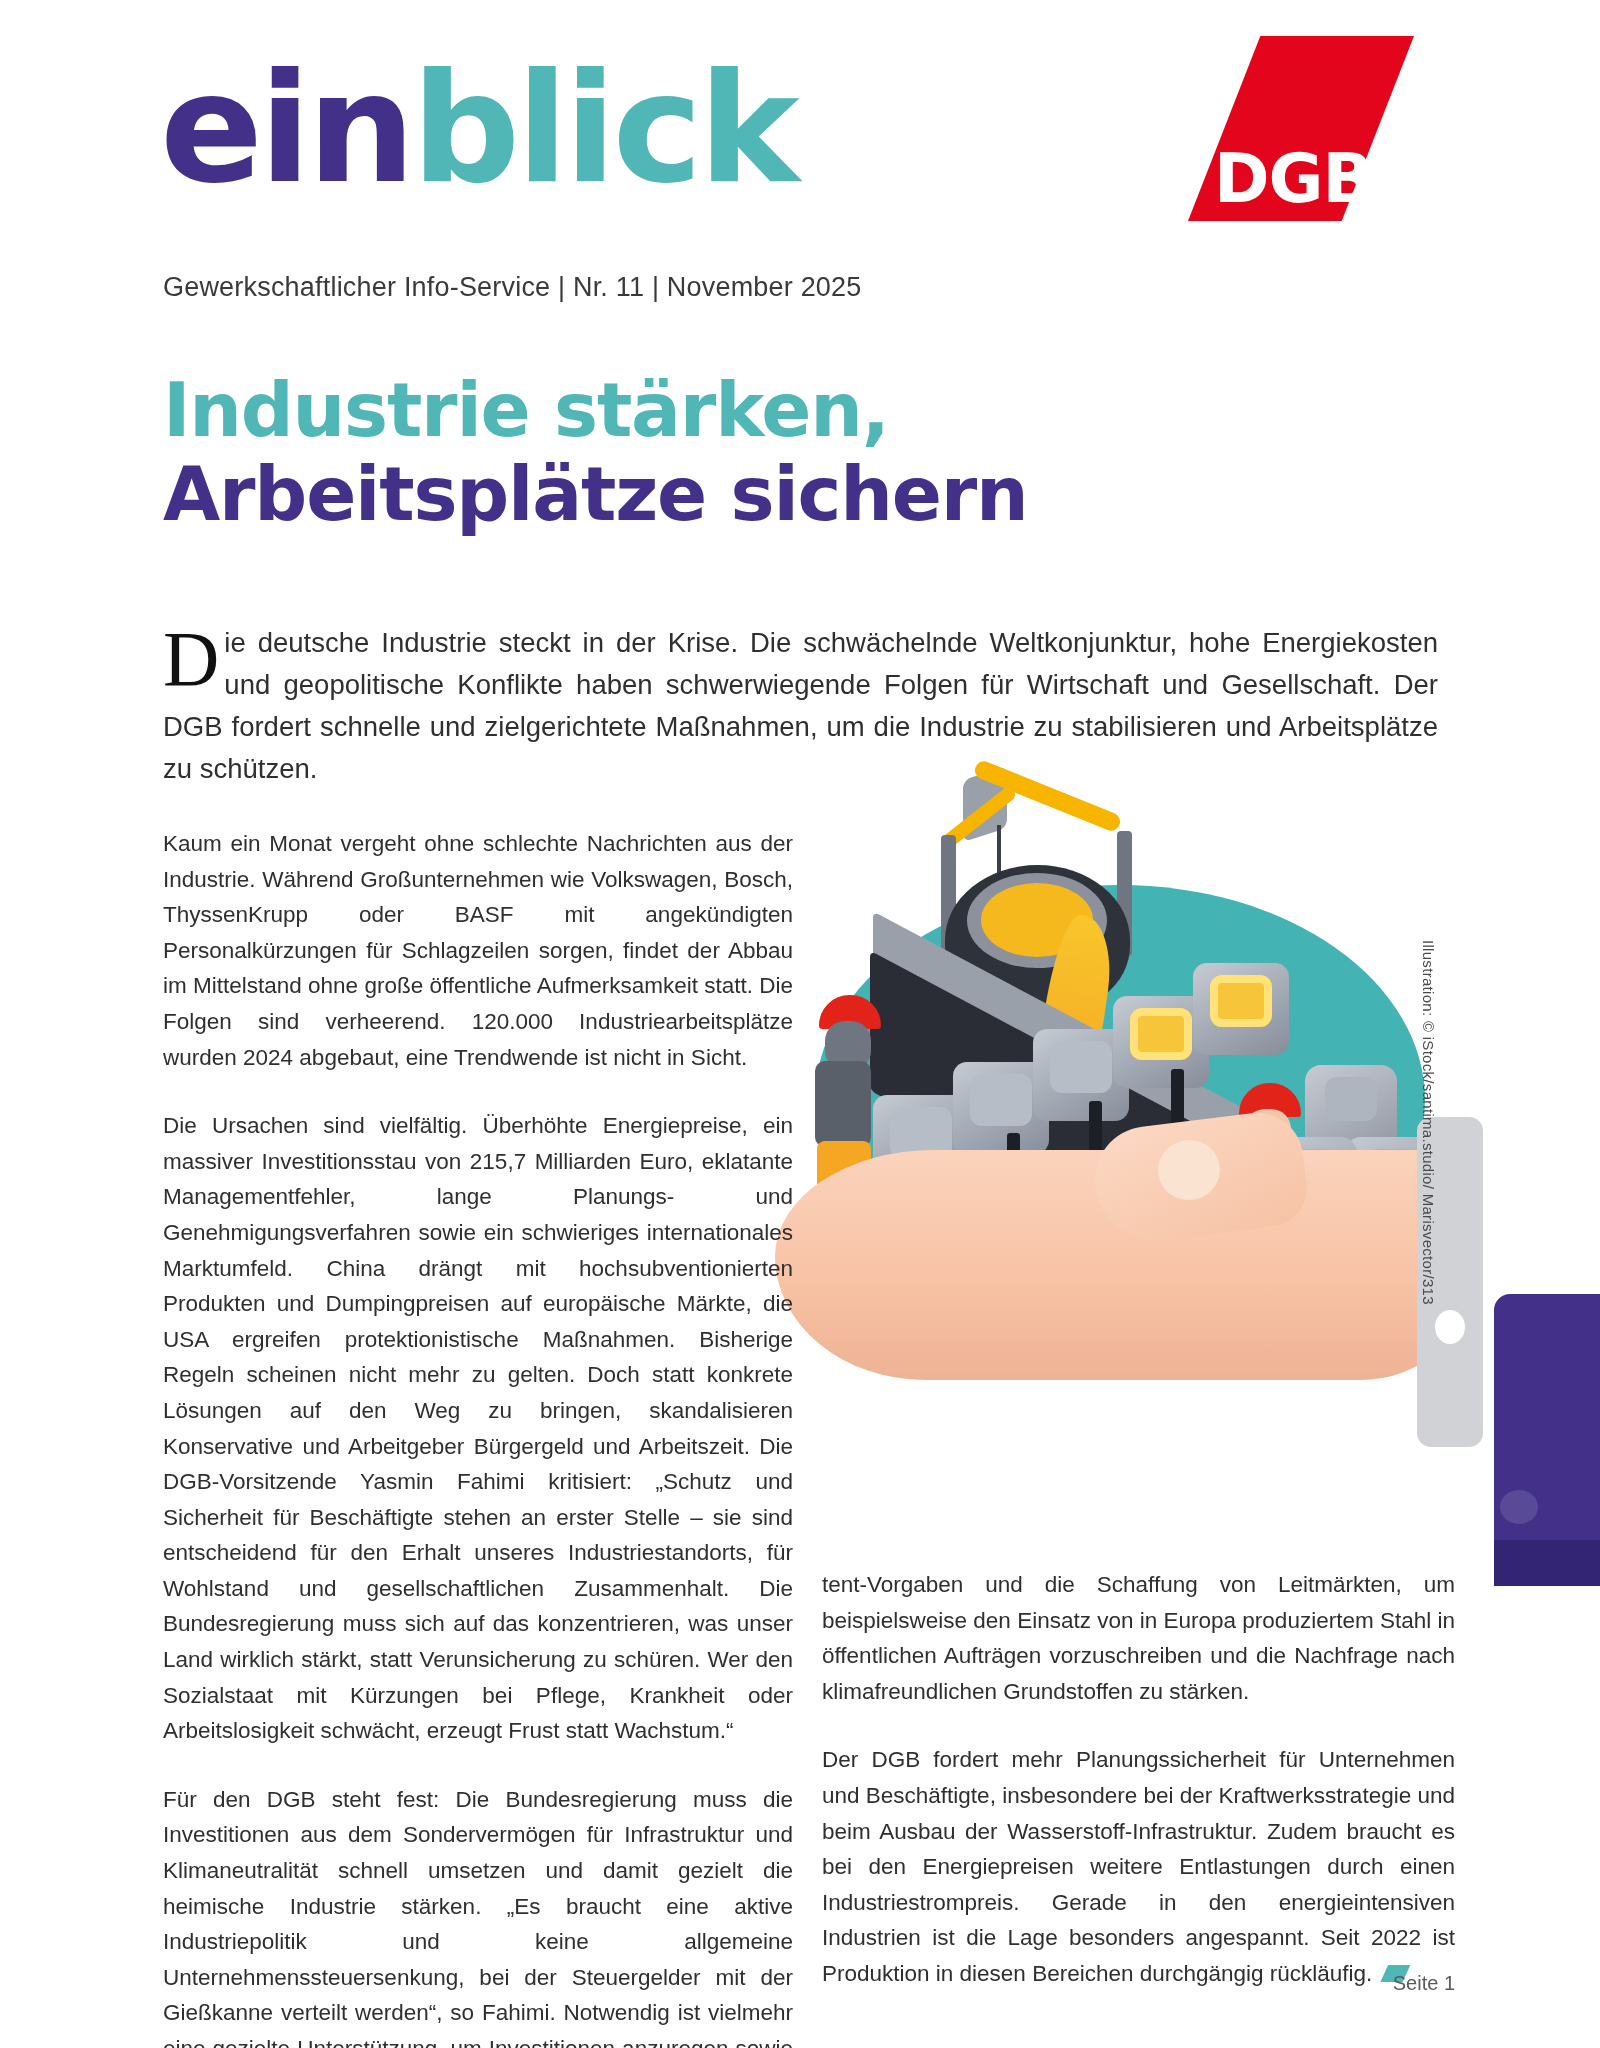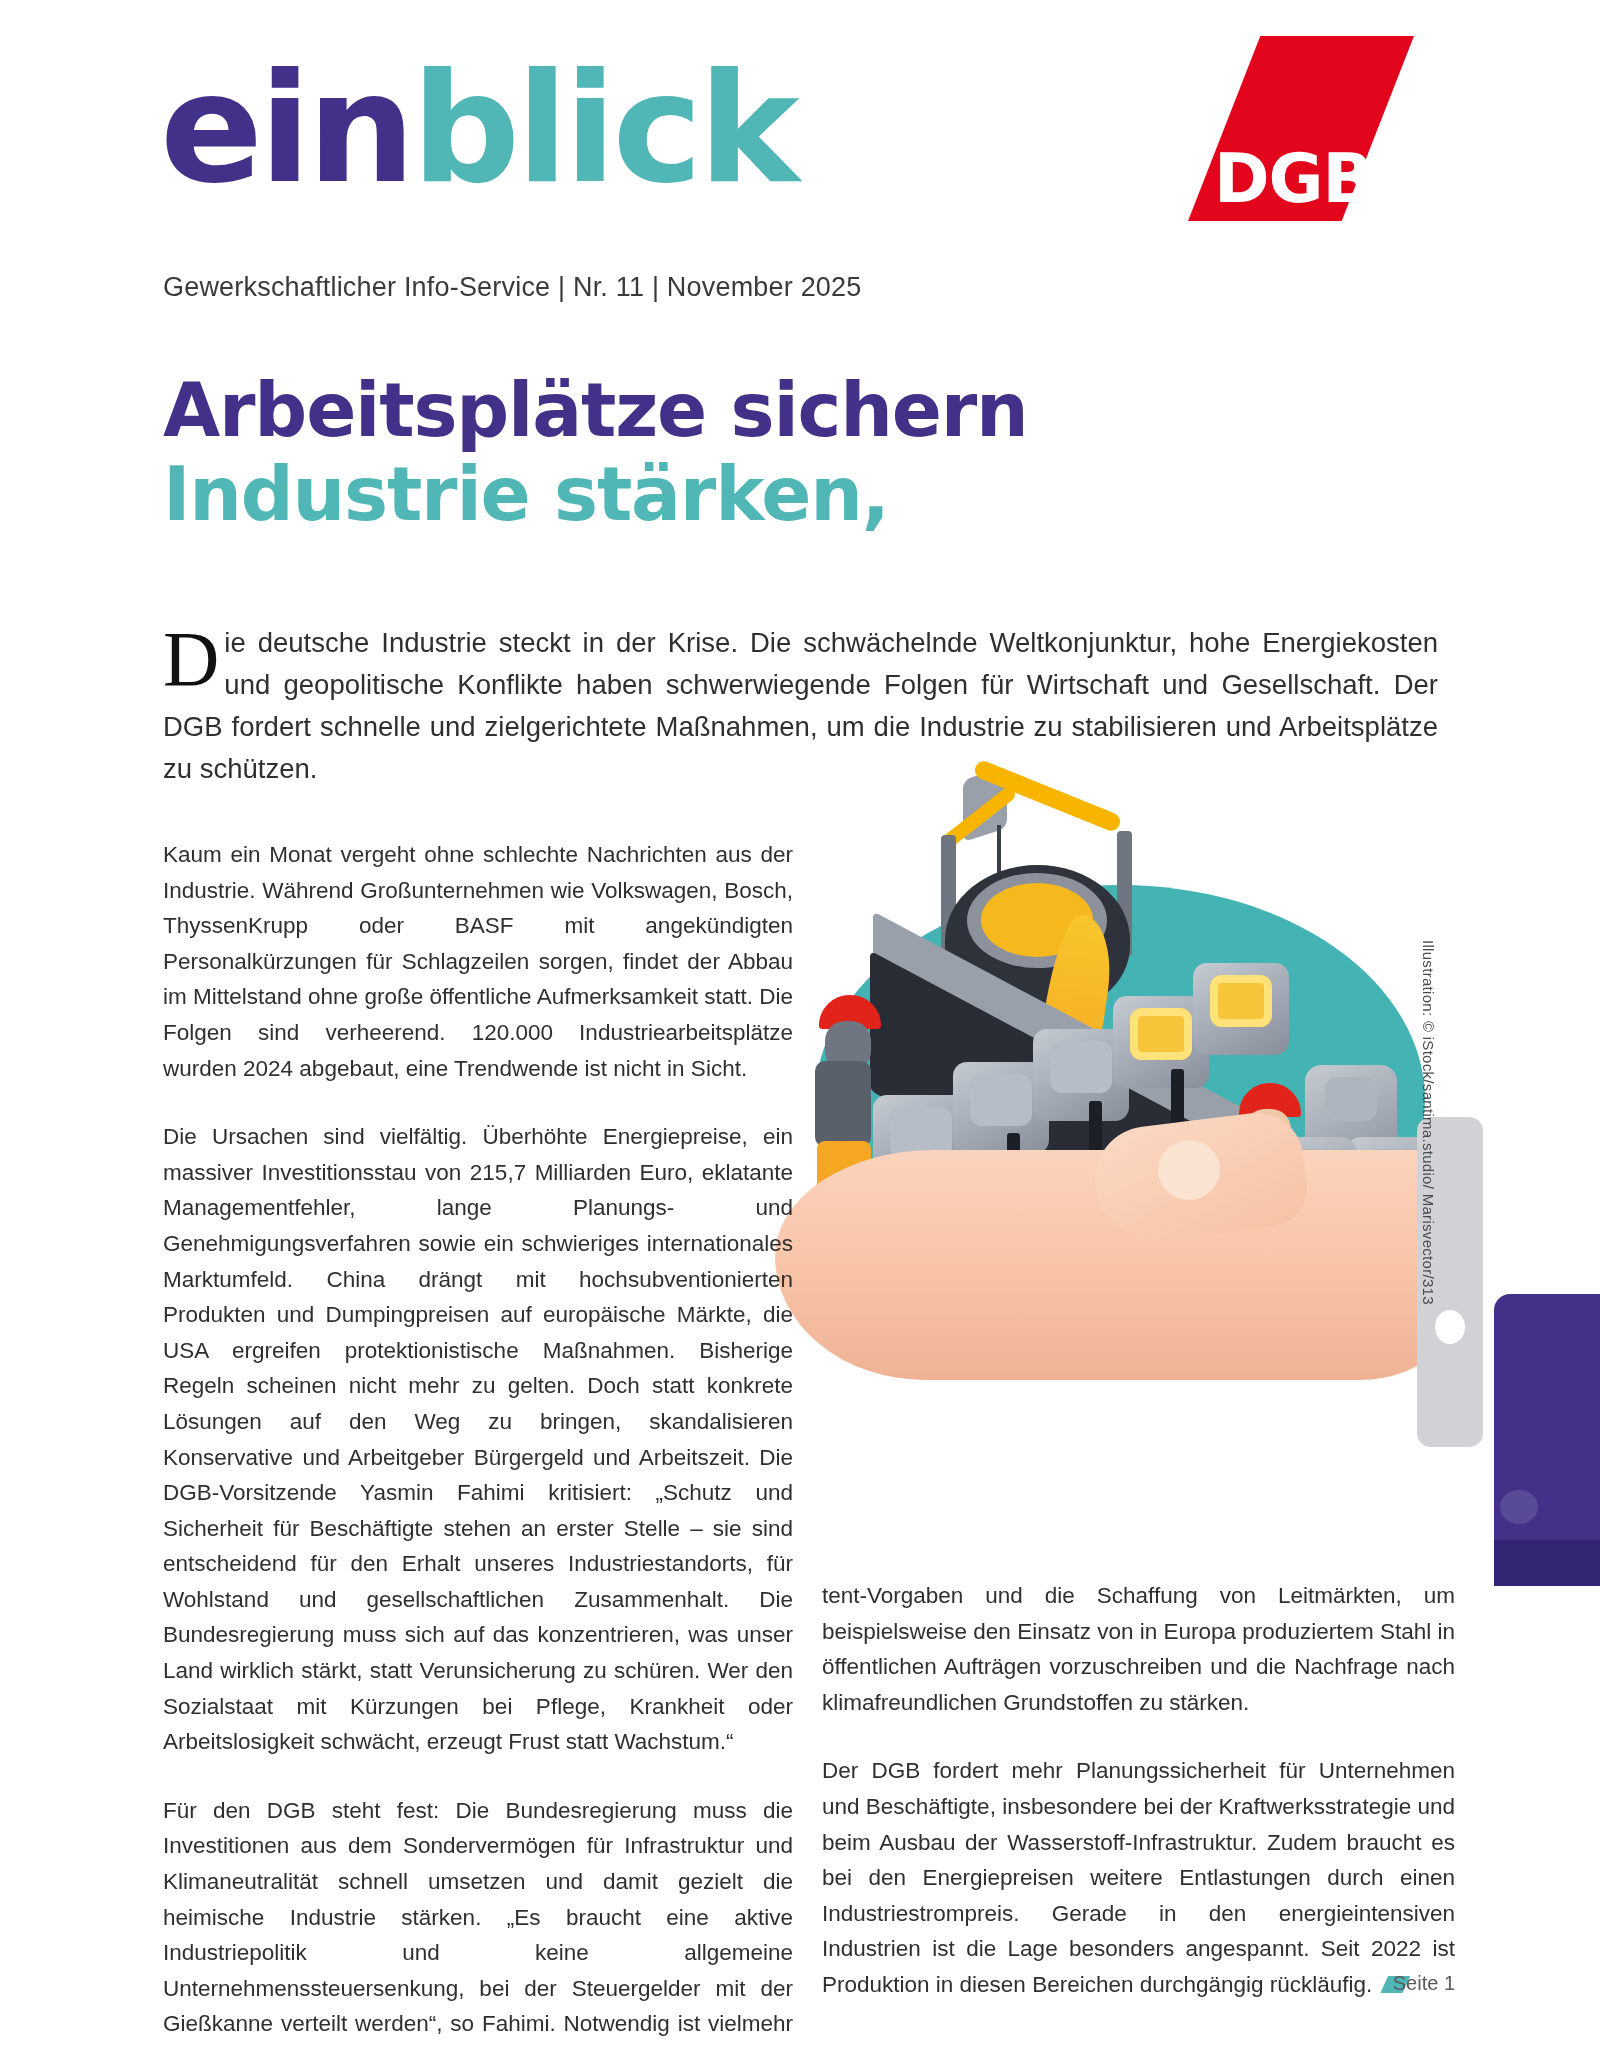--- a/index.html
+++ b/index.html
@@ -182,21 +182,21 @@
     background:rgba(255,255,255,.12);border-radius:50%;
   }
 
   
   .col{
     position:absolute;font-size:22.5px;line-height:35.6px;color:#2f2f2f;
     text-align:justify;
   }
   #col-left{left:163px;top:822px;width:630px;}
   #col-right{left:822px;top:1563px;width:633px;}
-  .col p{margin:15px 0 33px 0;}
+  .col p{margin:4px 0 33px 0;}
   .col p:last-child{margin-bottom:0;}
   .endmark{
     display:inline-block;width:30px;height:17px;margin-left:8px;
     background:#51B6B6;vertical-align:-1px;
     -webkit-clip-path:polygon(26% 0,100% 0,74% 100%,0 100%);
     clip-path:polygon(26% 0,100% 0,74% 100%,0 100%);
   }
 
   
   #page-footer{
@@ -216,22 +216,22 @@
   <div id="masthead-subtitle">Gewerkschaftlicher Info-Service | Nr. 11 | November 2025</div>
 
   <div id="dgb-logo">
     <div class="dgb-shape"></div>
     <div class="dgb-text">DGB</div>
   </div>
 
 </div>
 
 <div id="headline">
+  <div class="hl-line hl-1">Industrie stärken,</div>
   <div class="hl-line hl-2">Arbeitsplätze sichern</div>
-  <div class="hl-line hl-1">Industrie stärken,</div>
 </div>
 
 <div id="lead">
   <span class="dropcap">D</span><span>ie deutsche Industrie steckt in der Krise. Die schwächelnde Weltkonjunktur, hohe Energiekosten und geopolitische Konflikte haben schwerwiegende Folgen für Wirtschaft und Gesellschaft. Der DGB fordert schnelle und zielgerichtete Maßnahmen, um die Industrie zu stabilisieren und Arbeitsplätze zu schützen.</span>
 </div>
 
 <div id="illustration">
   <div class="ill-blob"></div>
 
   <div class="crane-hook"></div>

